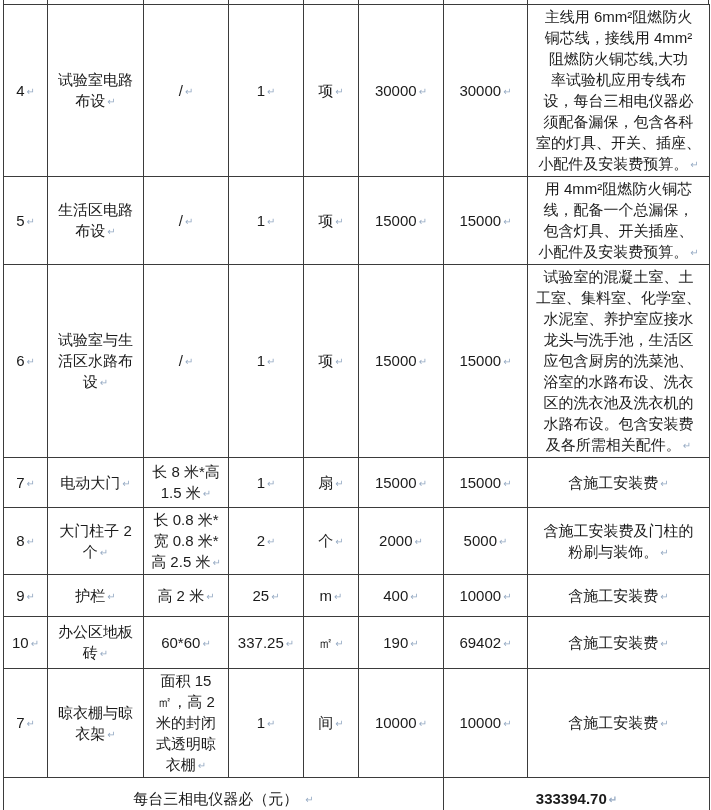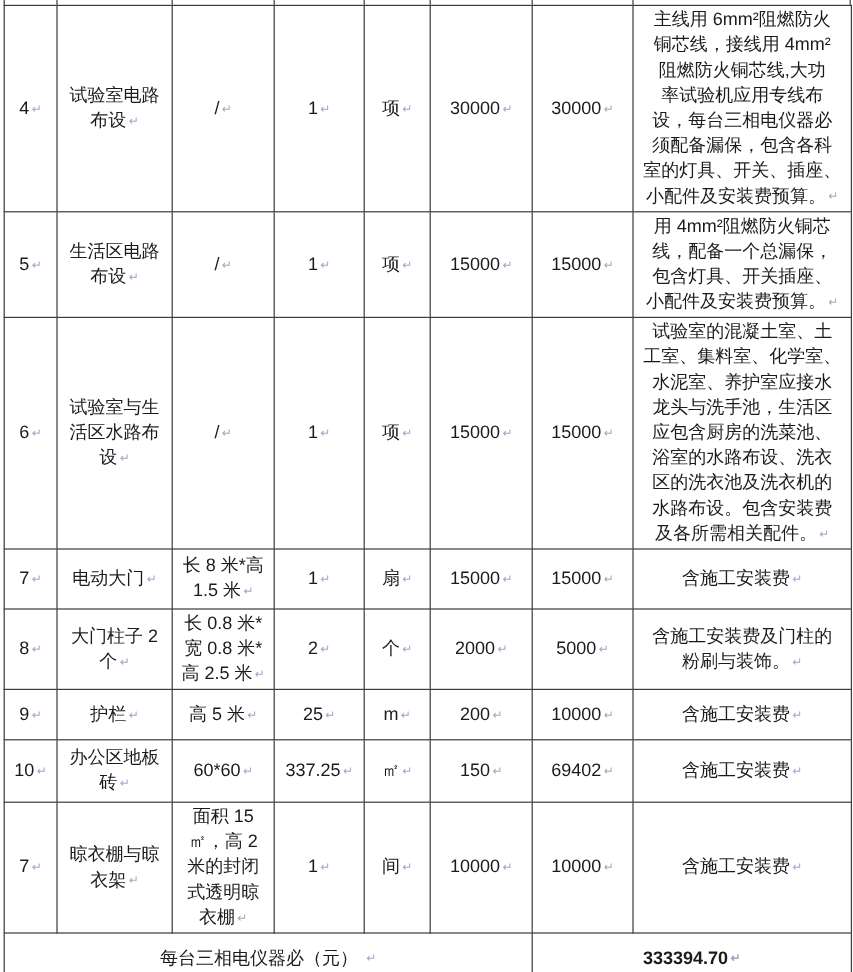--- a/index.html
+++ b/index.html
@@ -139,36 +139,36 @@
     <td><span class="pt">个</span></td>
     <td><span class="pt">2000</span></td>
     <td><span class="pt">5000</span></td>
     <td><span class="pt">含施工安装费及门柱的
 粉刷与装饰。</span></td>
   </tr>
 
   <tr class="h9">
     <td><span class="pt">9</span></td>
     <td><span class="pt">护栏</span></td>
-    <td><span class="pt">高 5 米</span></td>
+    <td><span class="pt">高 2 米</span></td>
     <td><span class="pt">25</span></td>
     <td><span class="pt">m</span></td>
-    <td><span class="pt">200</span></td>
+    <td><span class="pt">400</span></td>
     <td><span class="pt">10000</span></td>
     <td><span class="pt">含施工安装费</span></td>
   </tr>
 
   <tr class="h10">
     <td><span class="pt">10</span></td>
     <td><span class="pt">办公区地板
 砖</span></td>
     <td><span class="pt">60*60</span></td>
     <td><span class="pt">337.25</span></td>
     <td><span class="pt">㎡</span></td>
-    <td><span class="pt">150</span></td>
+    <td><span class="pt">190</span></td>
     <td><span class="pt">69402</span></td>
     <td><span class="pt">含施工安装费</span></td>
   </tr>
 
   <tr class="h11">
     <td><span class="pt">7</span></td>
     <td><span class="pt">晾衣棚与晾
 衣架</span></td>
     <td><span class="pt">面积 15
 ㎡，高 2

